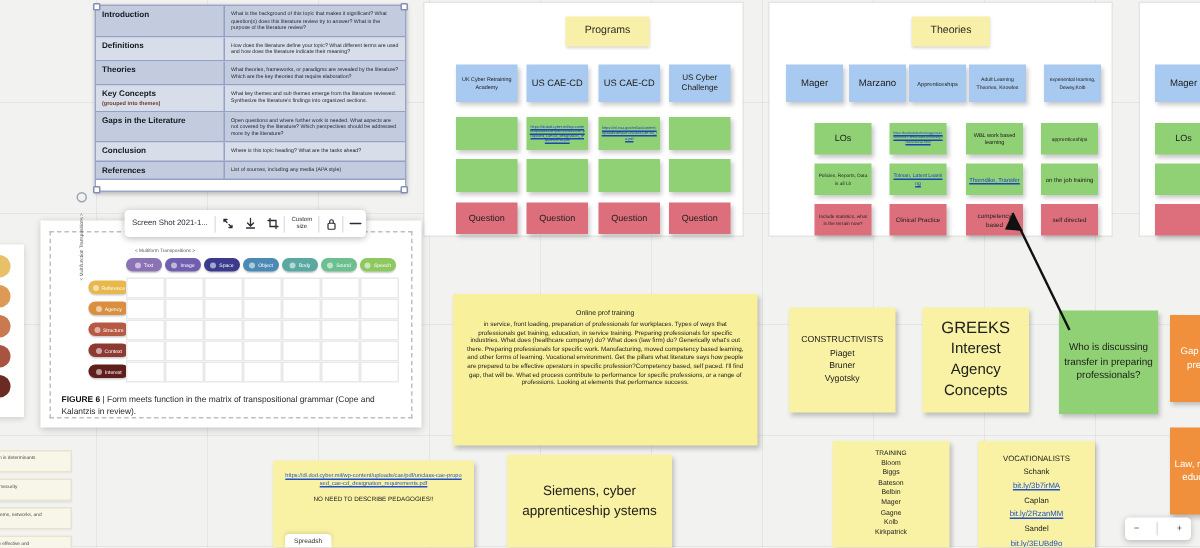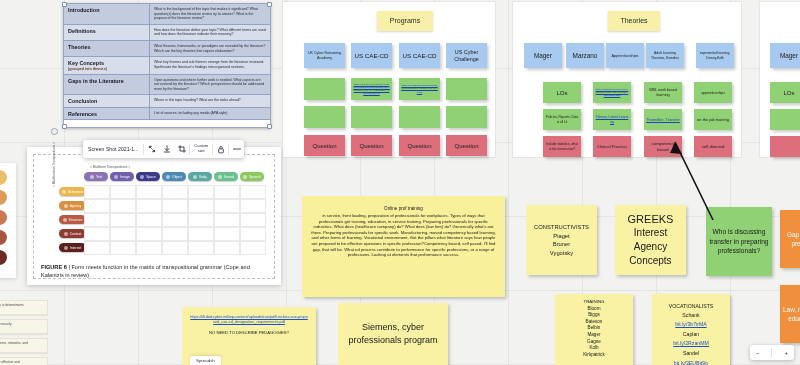--- a/index.html
+++ b/index.html
@@ -472,21 +472,21 @@
   </div>
 
   <div class="abs note yellow" style="left:302px;top:196px;width:203px;height:101px;align-items:flex-start;">
     <div style="padding:10px 9px 6px 9px;">
       <div style="font-size:4.6px;line-height:6px;margin-bottom:1px;">Online prof training</div>
       <div style="font-size:4.2px;line-height:5.6px;">in service, front loading, preparation of professionals for workplaces. Types of ways that professionals get training, education, in service training. Preparing professionals for specific industries. What does (healthcare company) do? What does (law firm) do? Generically what's out there. Preparing professionals for specific work. Manufacturing, moved competency based learning, and other forms of learning. Vocational environment. Get the pillars what literature says how people are prepared to be effective operators in specific profession?Competency based, self paced. I'll find gap, that will be.  What ed process contribute to performance for specific professions, or a range of professions. Looking at elements that performance success.</div>
     </div>
   </div>
 
   <div class="abs note yellow2" style="left:338px;top:303px;width:110px;height:62px;font-size:9px;line-height:13px;">
-    <span>Siemens, cyber professionals program</span>
+    <span>Siemens, cyber apprenticeship ystems</span>
   </div>
 
   <div class="abs note yellow2" style="left:182px;top:307px;width:134px;height:58px;align-items:flex-start;">
     <div style="padding:8px 8px 0 8px;width:100%;">
       <div class="lnk" style="font-size:3.8px;line-height:5px;">https://dl.dod.cyber.mil/wp-content/uploads/cae/pdf/unclass-cae-proposed_cae-cd_designation_requirements.pdf</div>
       <div style="font-size:4.2px;line-height:6px;margin-top:5px;">NO NEED TO DESCRIBE PEDAGOGIES!!</div>
     </div>
   </div>
 
   <div class="abs note yellow2" style="left:526px;top:205px;width:71px;height:70px;">

